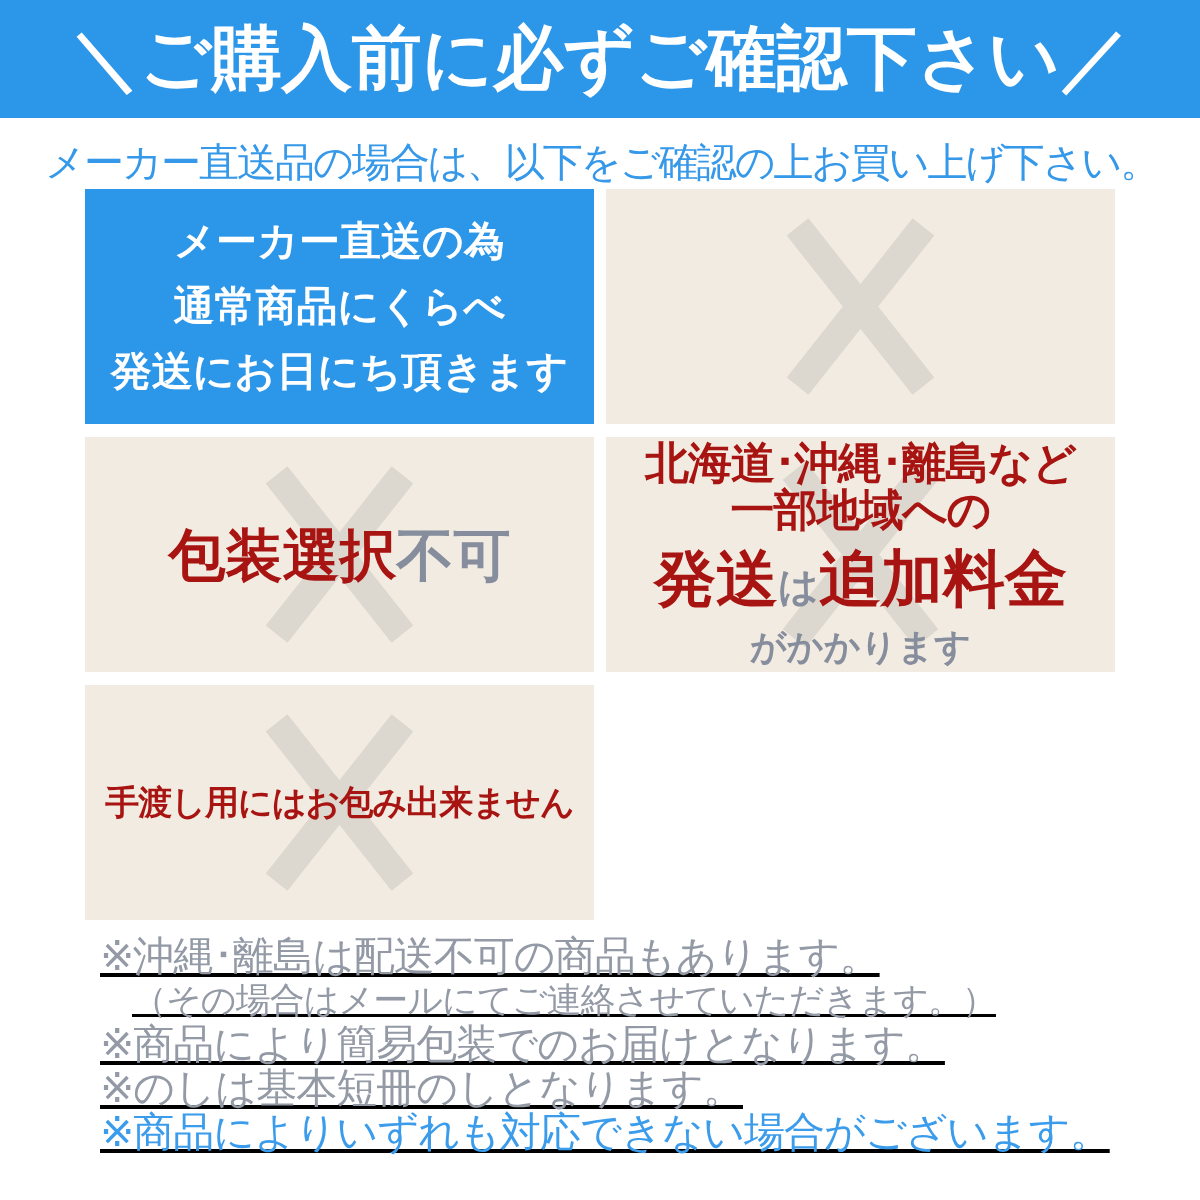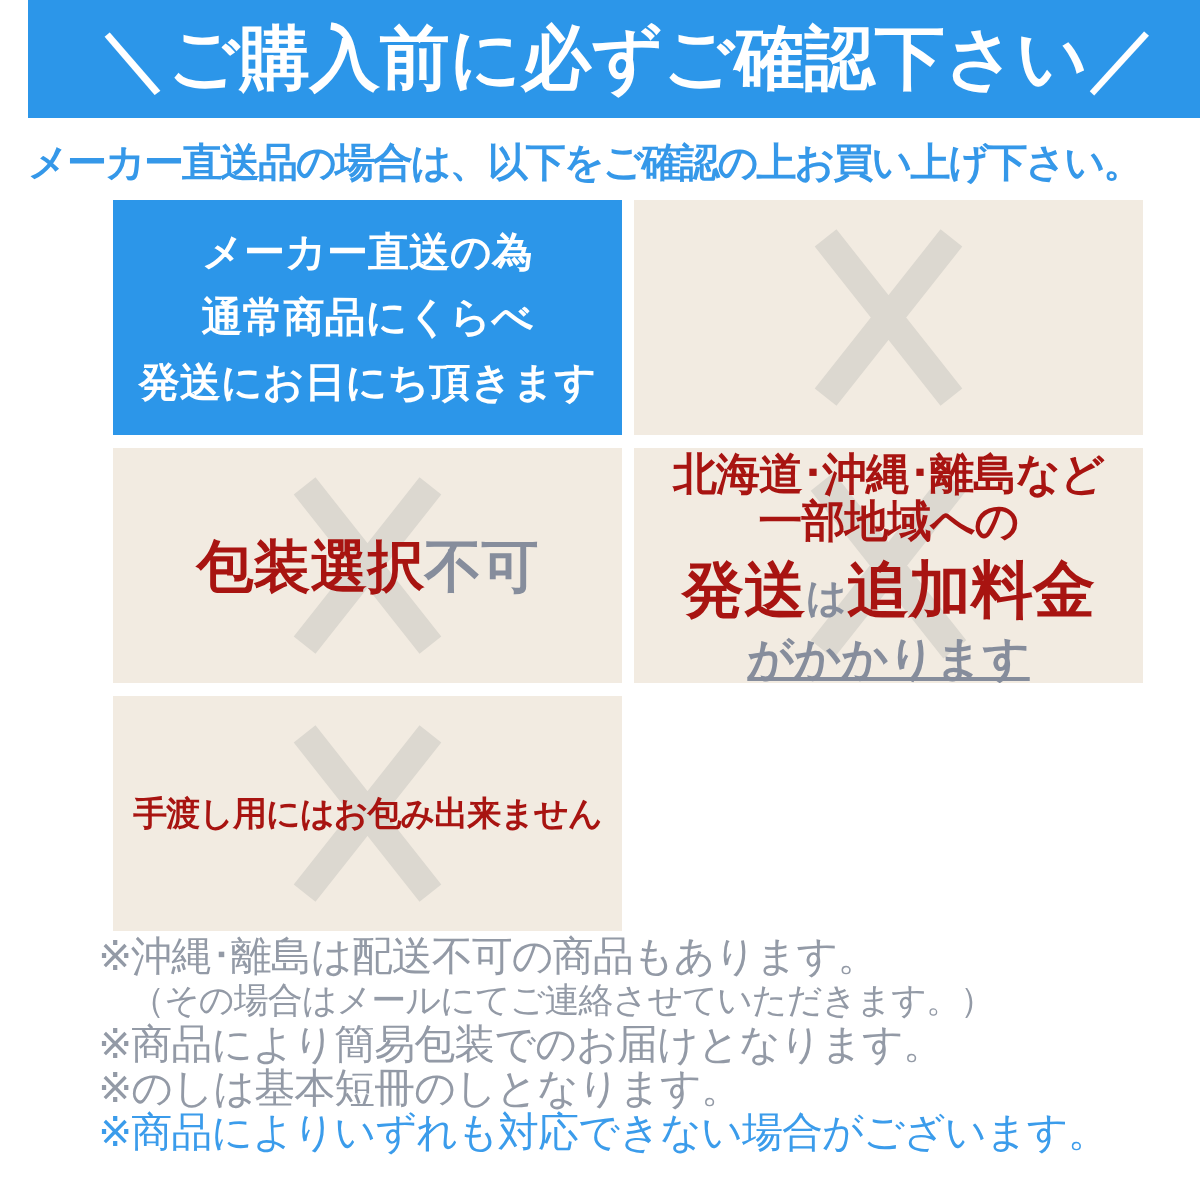--- a/index.html
+++ b/index.html
@@ -12,21 +12,21 @@
     --note-gray:#939aa6;
     --note-blue:#3b9ceb;
   }
   *{margin:0;padding:0;box-sizing:border-box;}
   html,body{width:1200px;height:1200px;}
   body{
     background:#ffffff;
     font-family:"Liberation Sans","DejaVu Sans",sans-serif;
     overflow:hidden;
   }
-  .page{width:985px;height:1200px;position:relative;margin-left:28px;}
+  .page{width:985px;height:1200px;position:relative;}
 
   
   .banner{
     width:1200px;height:118px;
     background:var(--blue);
     display:flex;align-items:center;justify-content:center;
   }
   .banner h1{
     color:#ffffff;
     font-size:70px;
@@ -35,29 +35,30 @@
     white-space:nowrap;
   }
 
   
   .subtitle{
     margin-top:17px;
     height:50px;
     text-align:center;
     color:var(--blue-text);
     font-size:40px;
-    font-weight:700;
+    font-weight:400;
     letter-spacing:-2px;
     white-space:nowrap;
+    padding-left:45px;
   }
 
   
   .grid{
     position:absolute;
-    left:85px;top:200px;
+    left:85px;top:189px;
     width:1030px;height:731px;
     display:grid;
     grid-template-columns:509px 509px;
     grid-template-rows:235px 235px 235px;
     column-gap:12px;
     row-gap:13px;
   }
   .cell{
     position:relative;
     display:flex;flex-direction:column;
@@ -104,30 +105,31 @@
   .main .gray{color:var(--slate);}
   .cell .sub + .main{margin-top:8px;}
 
   
   .cell-remote .sub{font-size:44px;line-height:47px;letter-spacing:-1px;}
   .cell-remote .main{font-size:62px;line-height:76px;}
   .cell-remote .main .mid{color:var(--slate);font-size:40px;}
   .cell-remote .tail{
     position:relative;z-index:1;
     color:var(--slate);
-    font-size:46px;font-weight:700;
-    line-height:46px;white-space:nowrap;text-decoration:underline;
+    font-size:36px;font-weight:700;
+    line-height:46px;white-space:nowrap;
   }
 
   
   .notes{
     position:absolute;
     left:0;top:934px;
     width:1200px;
-    padding-left:70px;
+    padding-left:100px;
+    text-decoration:underline;
   }
   .note{
     color:var(--note-gray);
     font-size:41px;
     line-height:44px;
     letter-spacing:-1px;
     white-space:nowrap;
   }
   .note-small{
     font-size:35px;

